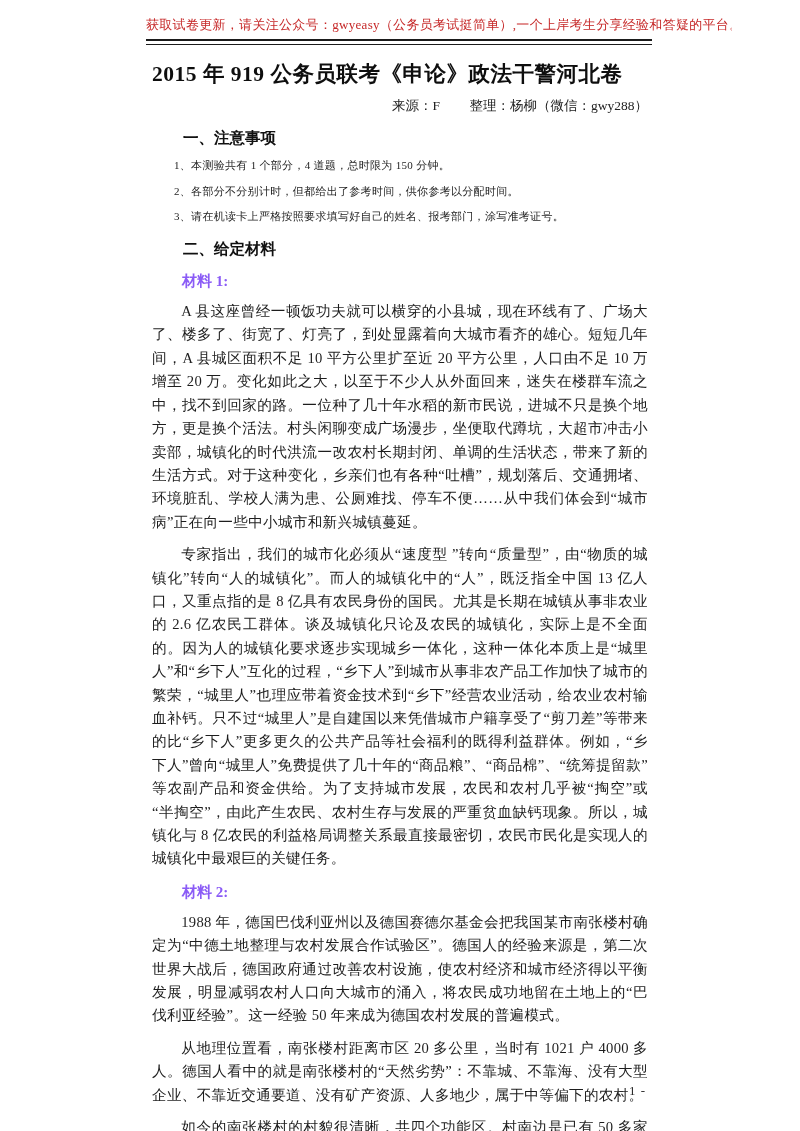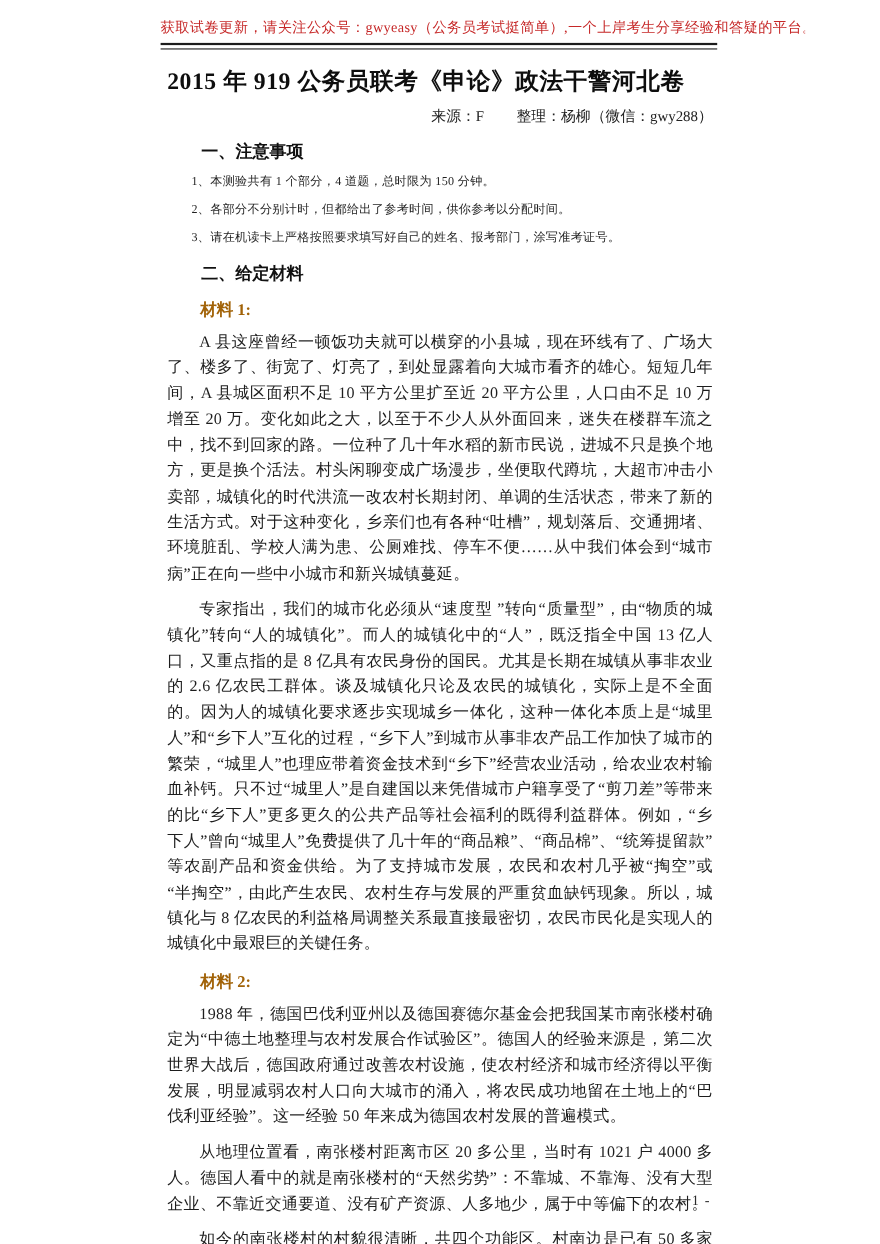--- a/index.html
+++ b/index.html
@@ -46,21 +46,21 @@
     margin:13px 0 4px 0;
     font-size:15.5px;
     font-weight:bold;
     color:#111;
     text-indent:2em;
   }
   .mat-heading {
     margin:12px 0 3px 0;
     font-size:15px;
     font-weight:bold;
-    color:#a16207;
+    color:#8b5cf6;
     text-indent:2em;
   }
   .notice-item {
     margin:7px 0;
     font-size:11px;
     line-height:1.7;
     text-indent:2em;
     letter-spacing:0.3px;
   }
   .para {

